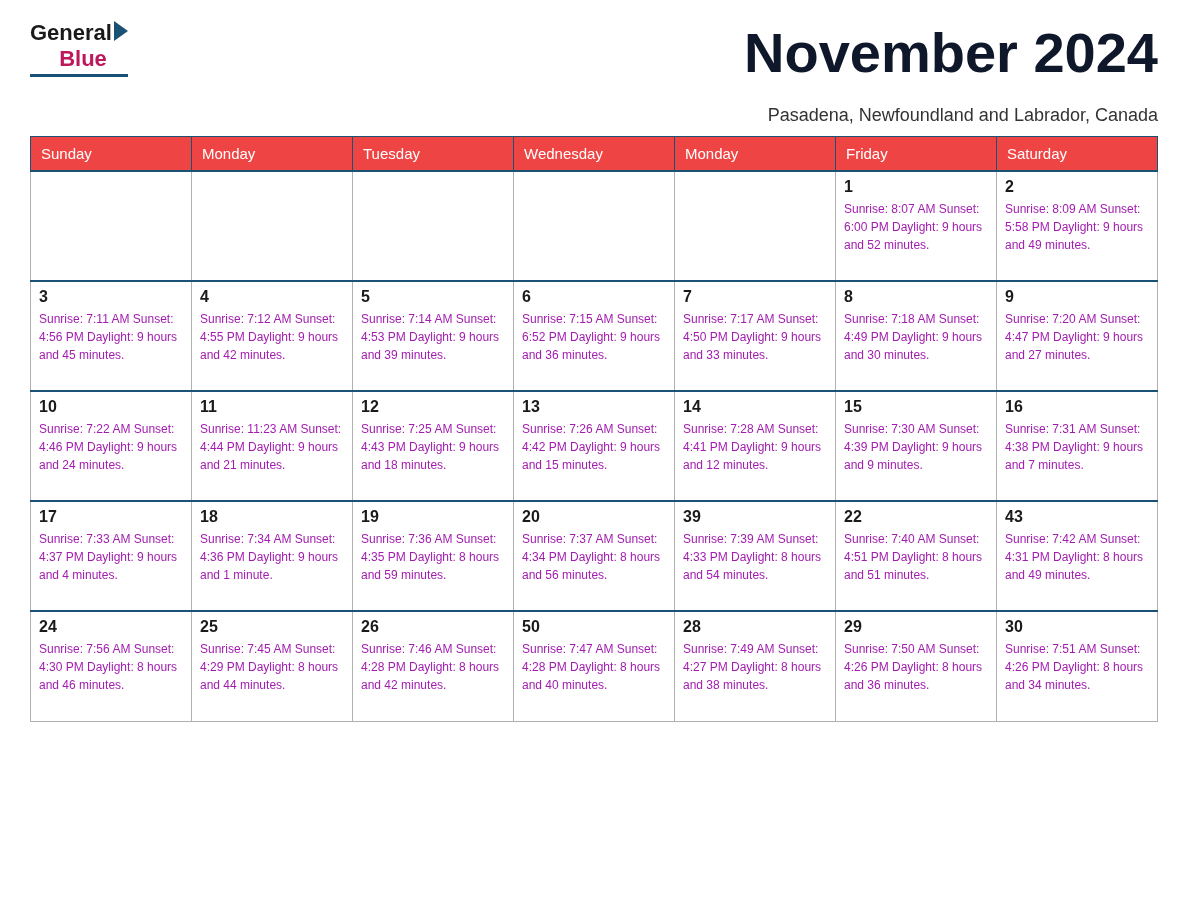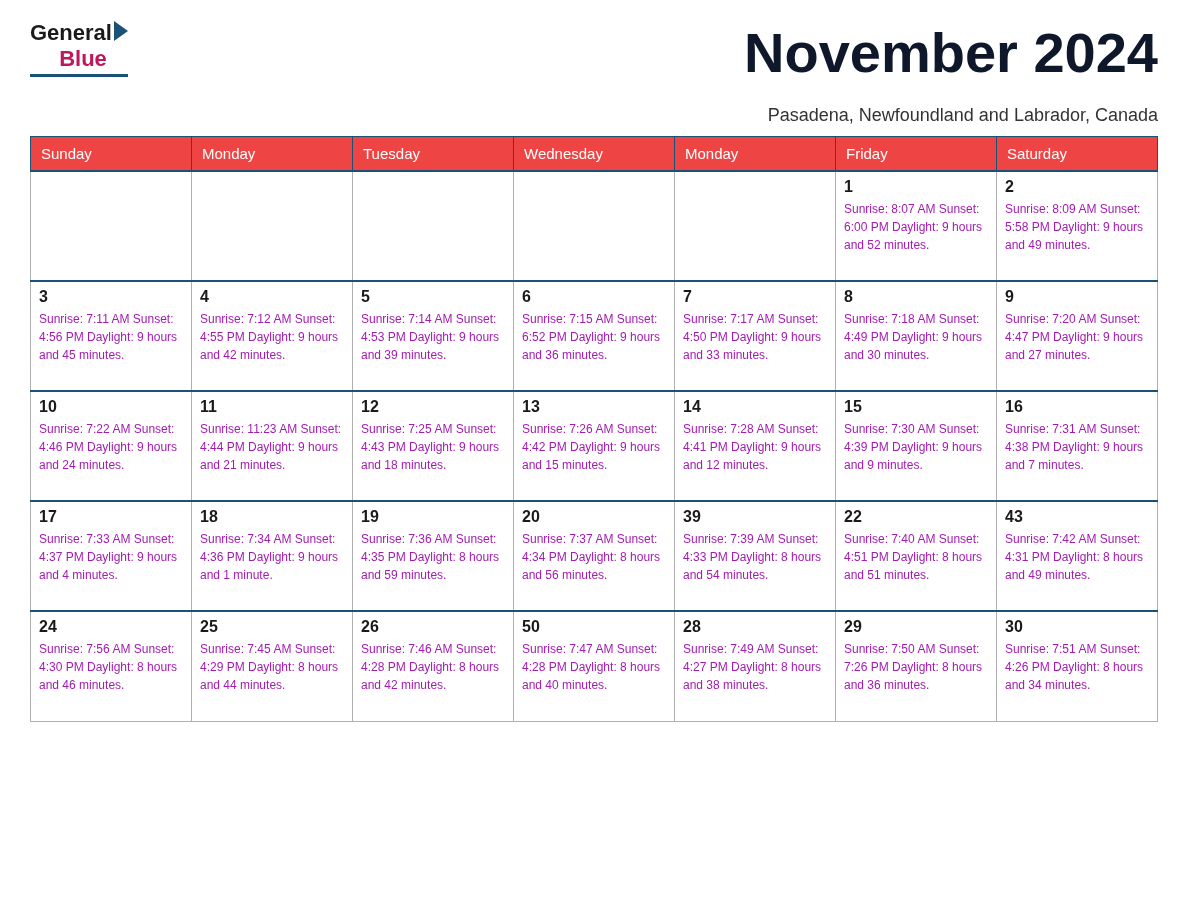--- a/index.html
+++ b/index.html
@@ -320,21 +320,21 @@
         </td>
         <td>
           <span class="day-number">28</span>
           <div class="day-info">Sunrise: 7:49 AM
 Sunset: 4:27 PM
 Daylight: 8 hours and 38 minutes.</div>
         </td>
         <td>
           <span class="day-number">29</span>
           <div class="day-info">Sunrise: 7:50 AM
-Sunset: 7:26 PM
+Sunset: 4:26 PM
 Daylight: 8 hours and 36 minutes.</div>
         </td>
         <td>
           <span class="day-number">30</span>
           <div class="day-info">Sunrise: 7:51 AM
 Sunset: 4:26 PM
 Daylight: 8 hours and 34 minutes.</div>
         </td>
       </tr>
     </tbody>

